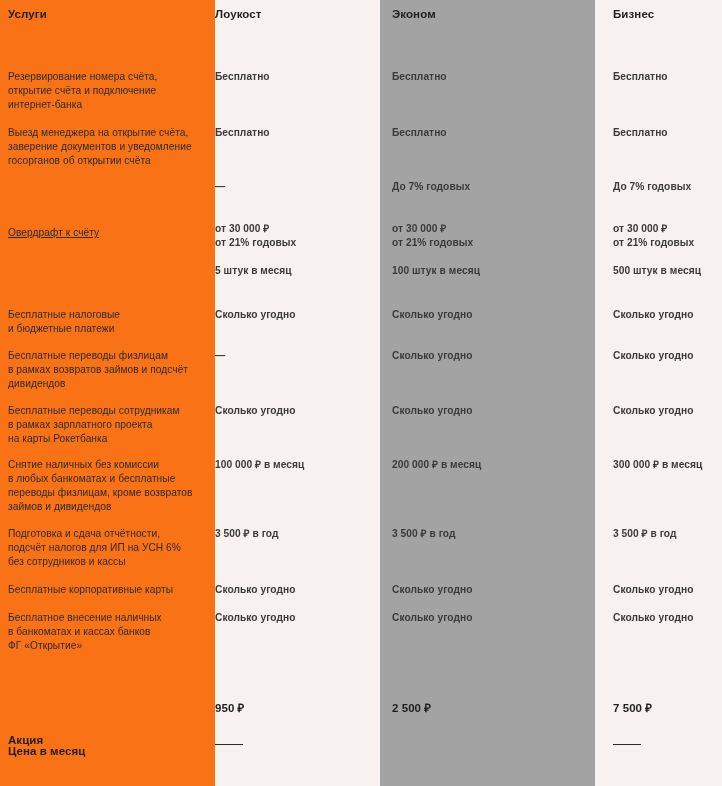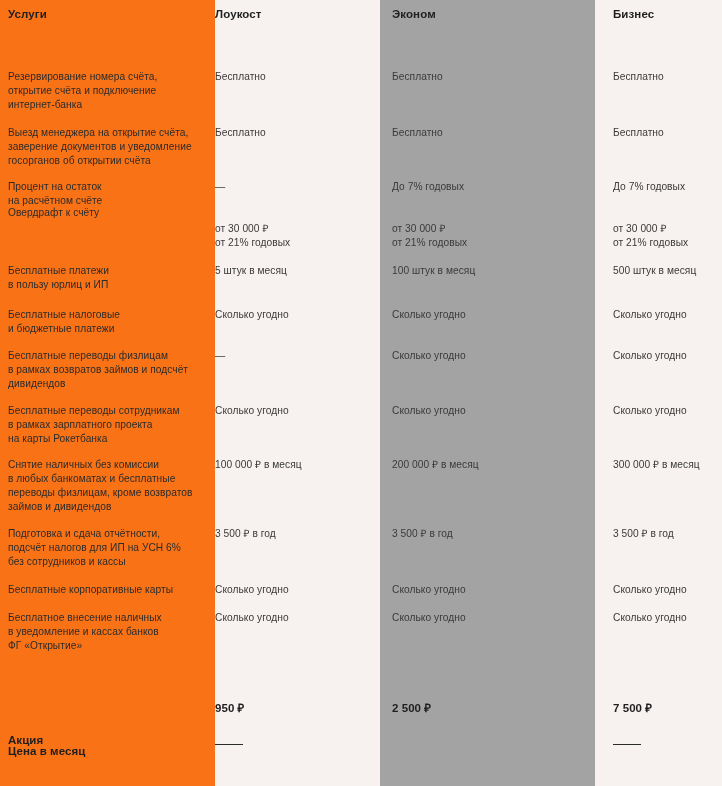--- a/index.html
+++ b/index.html
@@ -49,20 +49,21 @@
     color: #2b2b2b;
   }
   .cell.bold {
     font-weight: bold;
     font-size: 11.5px;
     color: #1f1f1f;
     line-height: 15px;
   }
   .cell.value {
     color: #3a3a3a;
+    font-weight: bold;
   }
   .dash-line {
     display: inline-block;
     width: 28px;
     height: 1px;
     background: #2b2b2b;
     vertical-align: middle;
     position: relative;
     top: -3px;
   }
@@ -75,43 +76,39 @@
 
   <div class="col col-0">
     <div class="head">Услуги</div>
 
     <div class="cell service nowrap" style="top:70px;">Резервирование номера счёта,
 открытие счёта и подключение
 интернет-банка</div>
     <div class="cell service nowrap" style="top:126px;">Выезд менеджера на открытие счёта,
 заверение документов и уведомление
 госорганов об открытии счёта</div>
-    <div class="cell service nowrap" style="top:180px;">Процент на остаток
-на расчётном счёте</div>
-    <div class="cell service nowrap" style="top:206px;">Овердрафт к счёту</div>
-    <div class="cell service nowrap" style="top:264px;">Бесплатные платежи
-в пользу юрлиц и ИП</div>
+    <div class="cell service nowrap" style="top:226px;text-decoration:underline;">Овердрафт к счёту</div>
     <div class="cell service nowrap" style="top:308px;">Бесплатные налоговые
 и бюджетные платежи</div>
     <div class="cell service nowrap" style="top:349px;">Бесплатные переводы физлицам
 в рамках возвратов займов и подсчёт
 дивидендов</div>
     <div class="cell service nowrap" style="top:404px;">Бесплатные переводы сотрудникам
 в рамках зарплатного проекта
 на карты Рокетбанка</div>
     <div class="cell service nowrap" style="top:458px;">Снятие наличных без комиссии
 в любых банкоматах и бесплатные
 переводы физлицам, кроме возвратов
 займов и дивидендов</div>
     <div class="cell service nowrap" style="top:527px;">Подготовка и сдача отчётности,
 подсчёт налогов для ИП на УСН 6%
 без сотрудников и кассы</div>
     <div class="cell service nowrap" style="top:583px;">Бесплатные корпоративные карты</div>
     <div class="cell service nowrap" style="top:611px;">Бесплатное внесение наличных
-в уведомление и кассах банков
+в банкоматах и кассах банков
 ФГ «Открытие»</div>
 
     <div class="cell bold" style="top:701px;margin-top:43px;">Цена в месяц</div>
     <div class="cell bold" style="top:733px;">Акция</div>
   </div>
 
   <div class="col col-1">
     <div class="head">Лоукост</div>
 
     <div class="cell value nowrap" style="top:70px;">Бесплатно</div>

